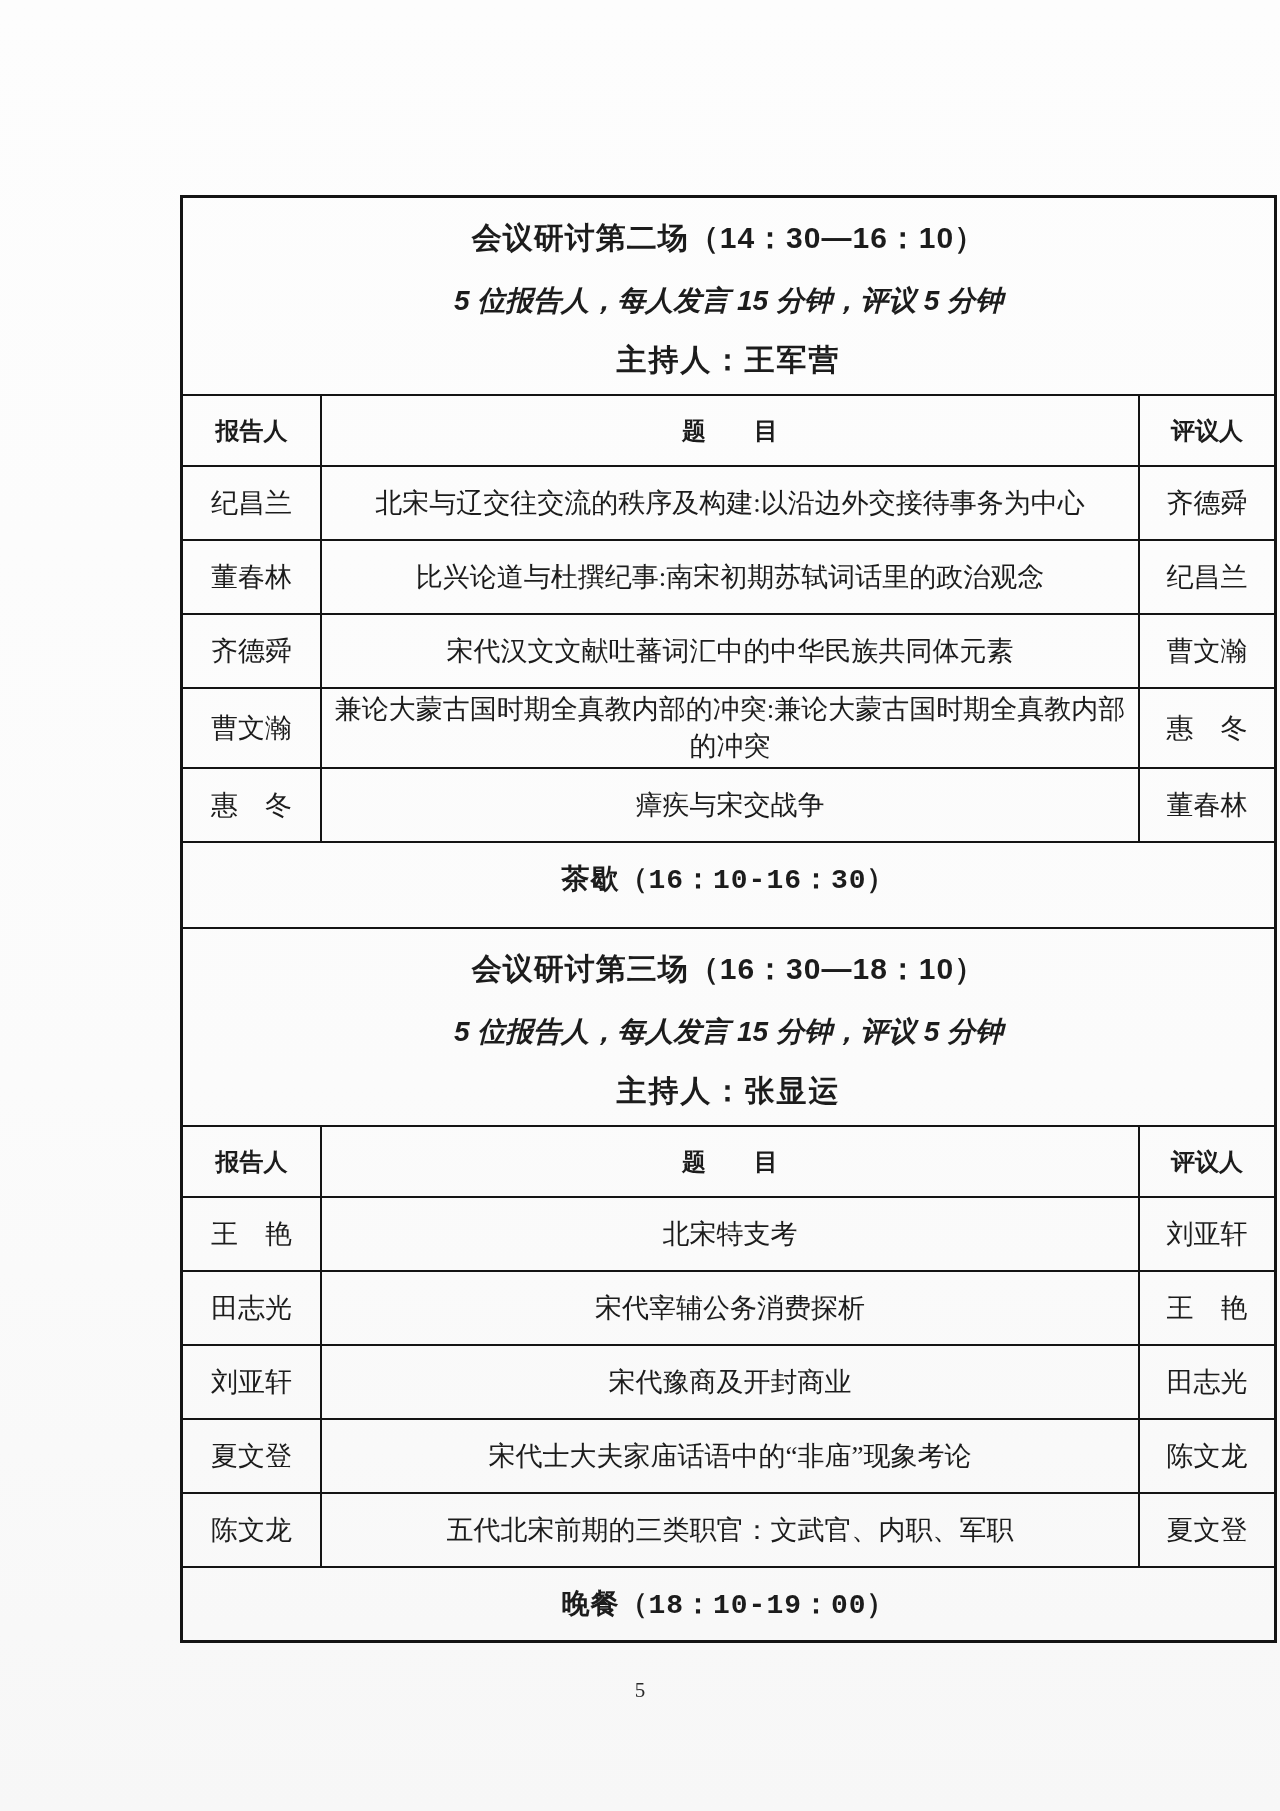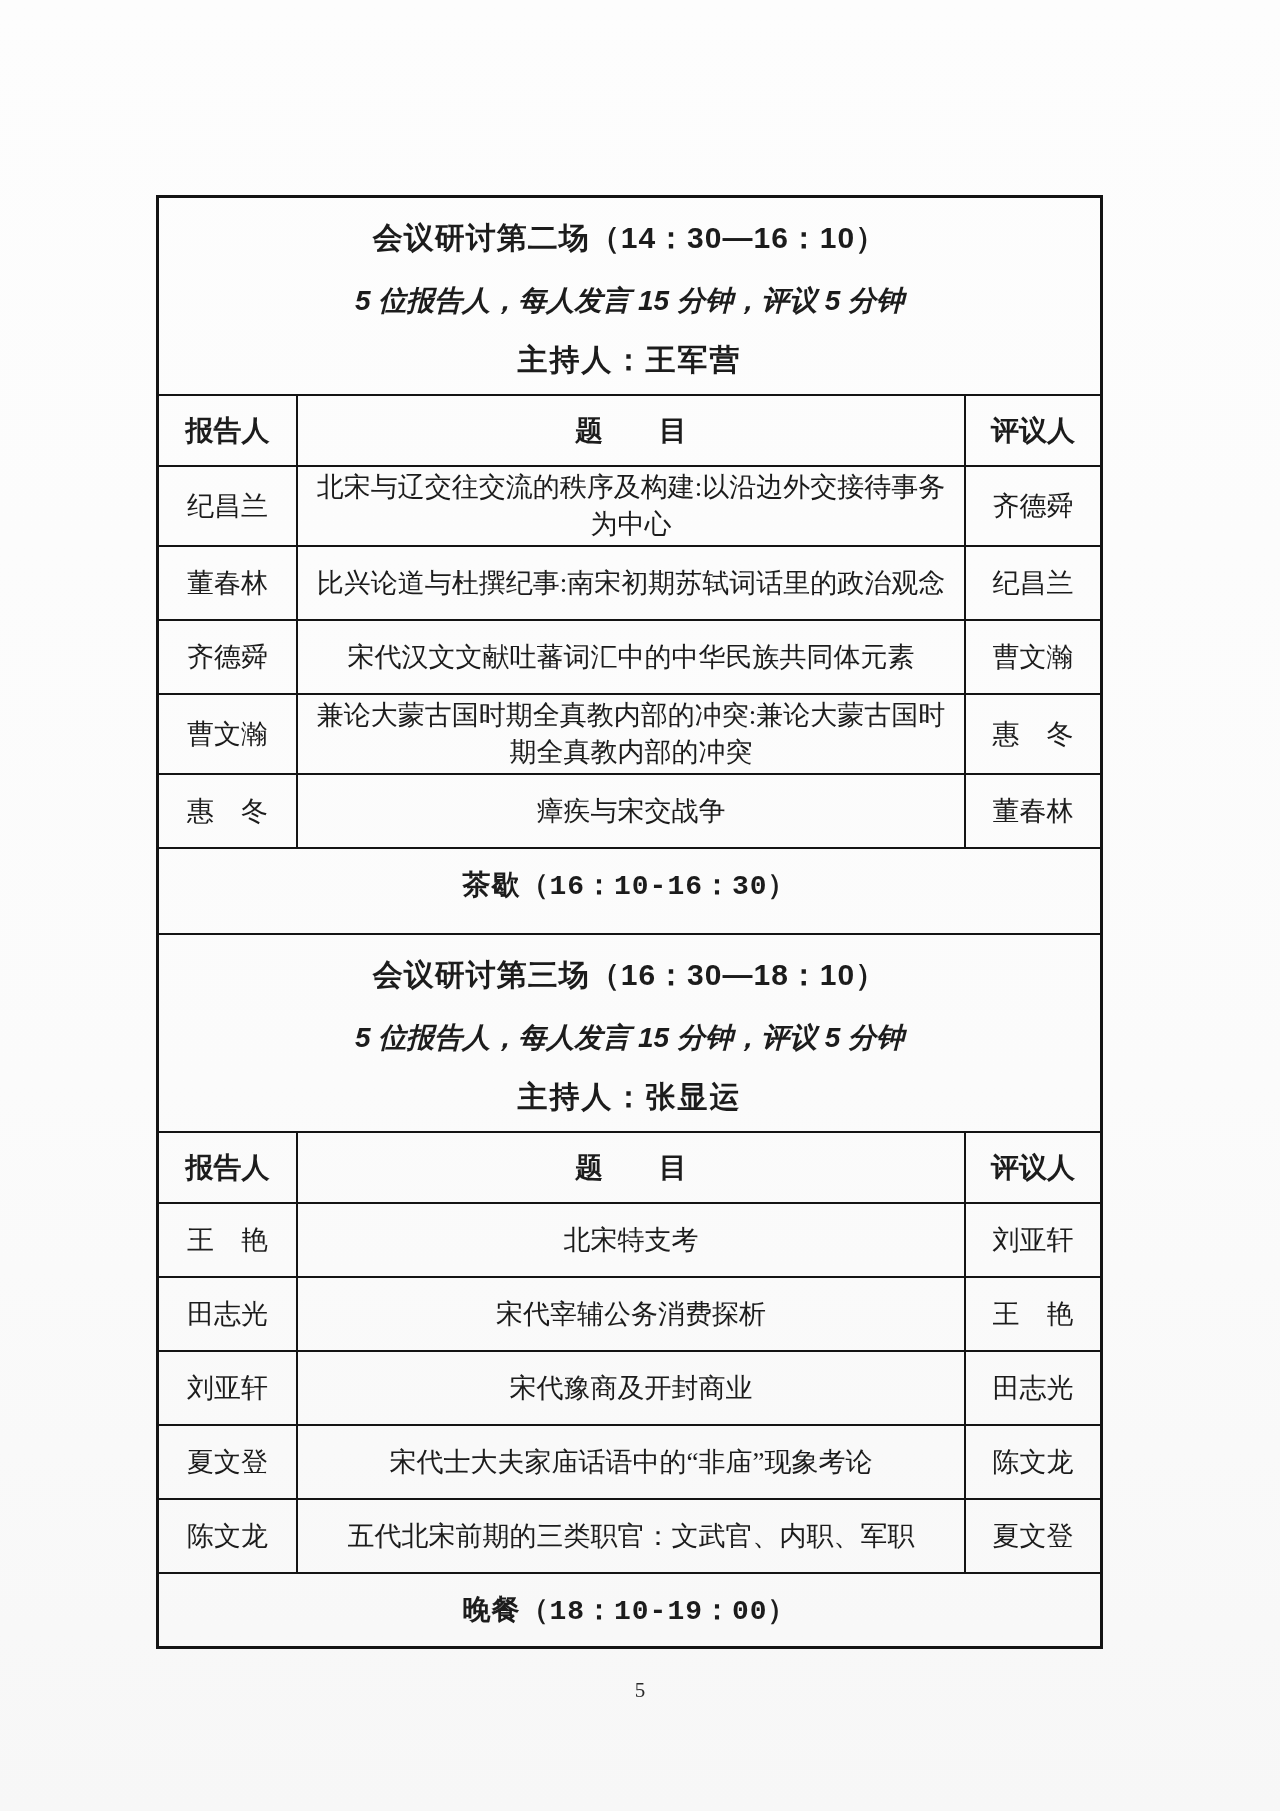--- a/index.html
+++ b/index.html
@@ -11,23 +11,23 @@
     font-family: "Liberation Serif", "DejaVu Serif", serif;
     overflow: hidden;
   }
   .sheet {
     position: absolute;
     inset: 0;
     background: linear-gradient(180deg, #fdfdfd 0%, #fbfbfb 60%, #f7f7f7 100%);
   }
   .doc-table {
     position: absolute;
-    left: 156px;
+    left: 180px;
     top: 195px;
-    width: 947px;
+    width: 1097px;
     border: 3px solid #141414;
     background: transparent;
   }
   .session-head {
     text-align: center;
     padding-top: 8px;
     padding-bottom: 6px;
   }
   .s-title {
     font-family: "Liberation Sans", "DejaVu Sans", sans-serif;
@@ -62,21 +62,21 @@
     text-align: center;
     padding: 2px 10px;
     min-height: 72px;
     font-size: 27px;
     line-height: 37px;
   }
   .cell.speaker, .cell.topic { border-right: 2px solid #141414; }
   .grid.head .cell {
     font-family: "Liberation Sans", "DejaVu Sans", sans-serif;
     font-weight: bold;
-    font-size: 28px;
+    font-size: 24px;
     min-height: 69px;
   }
   .break-row {
     border-top: 2px solid #141414;
     min-height: 74px;
     display: flex;
     align-items: center;
     justify-content: center;
     text-align: center;
     font-family: Liberation Mono, monospace;

